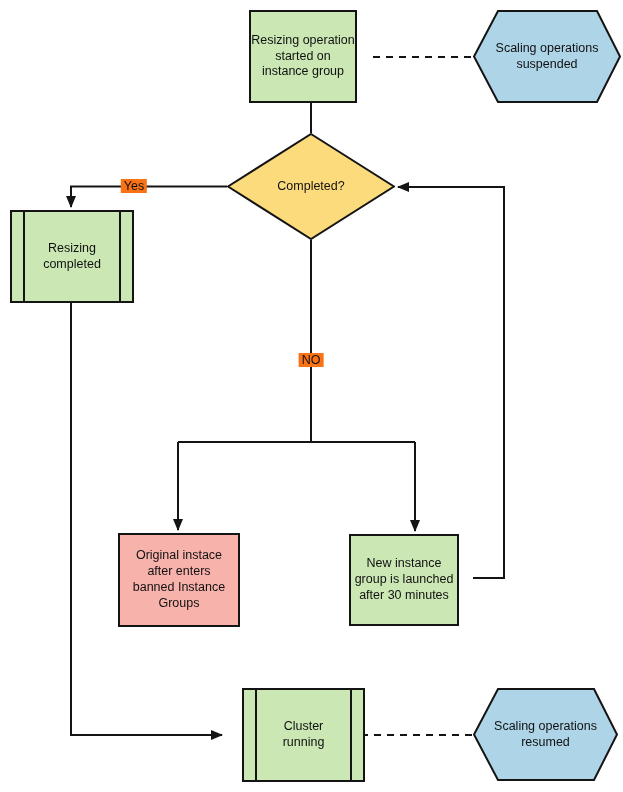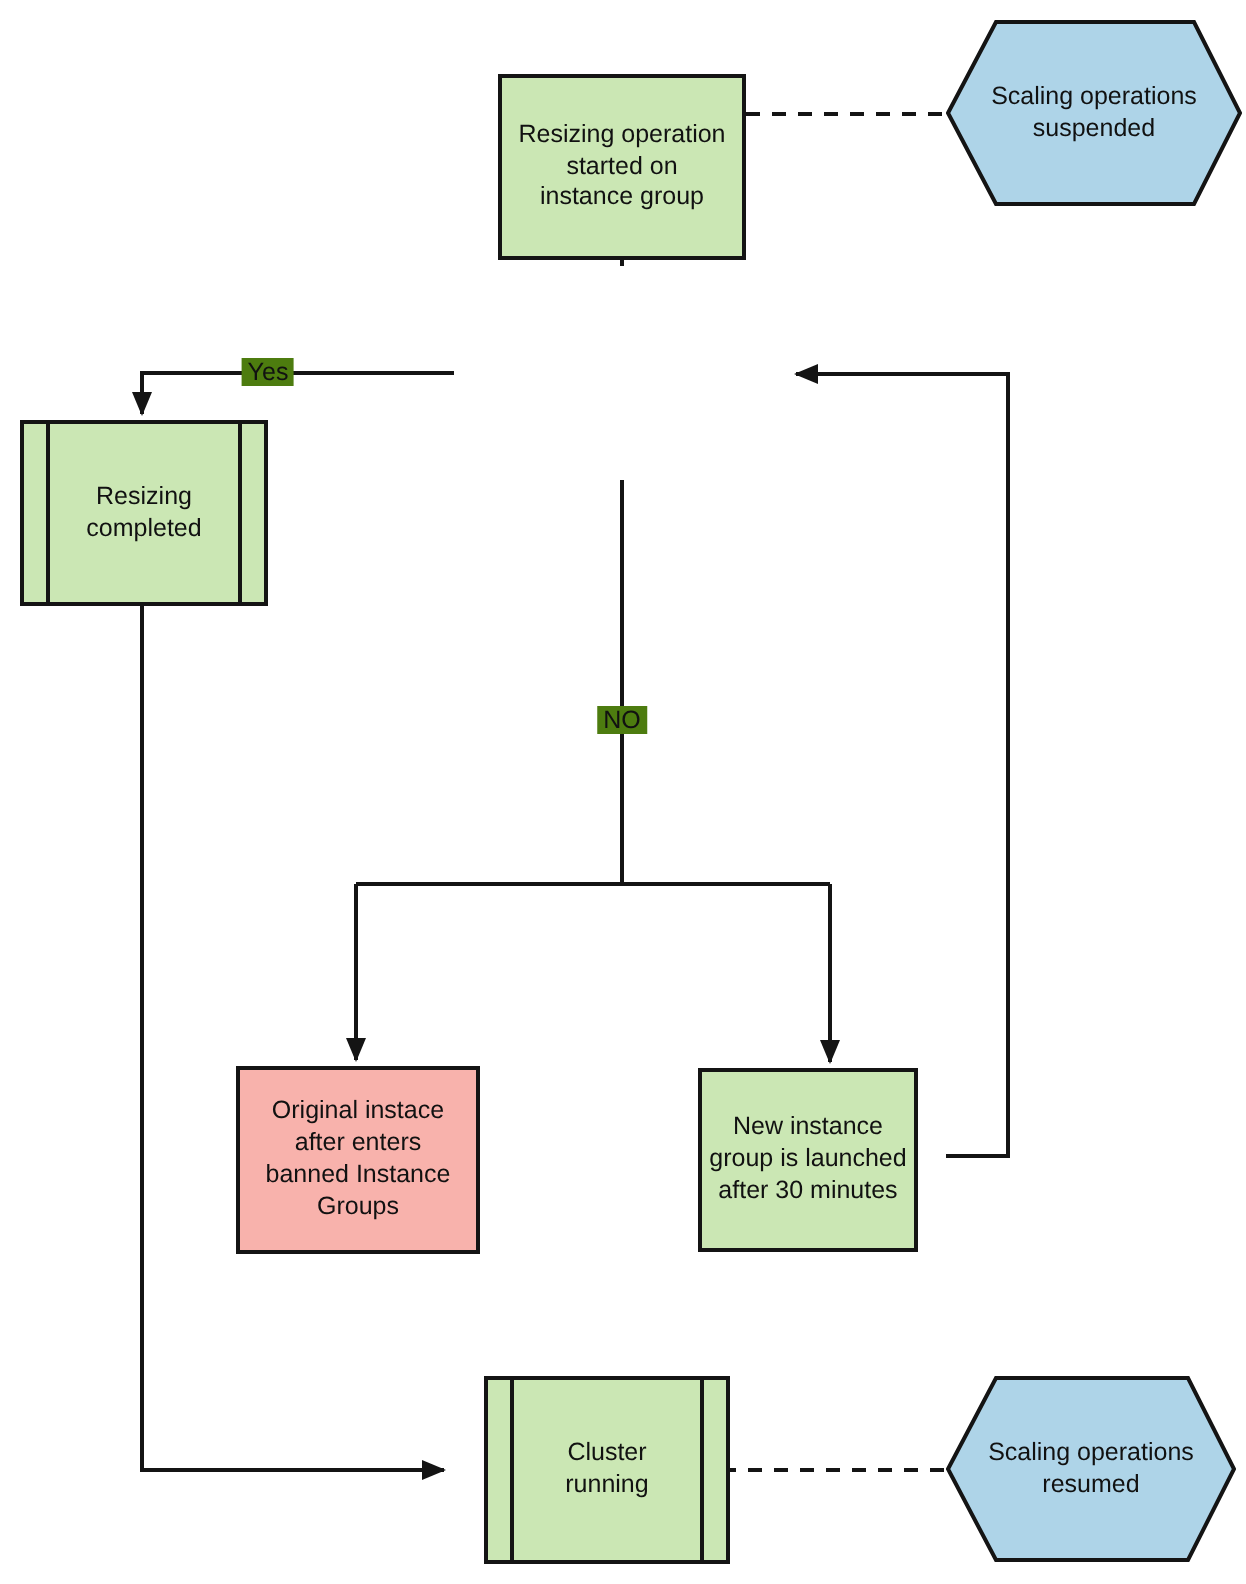--- a/index.html
+++ b/index.html
@@ -65,21 +65,21 @@
   .shape-svg polygon {
     stroke: var(--line, #141414);
     stroke-width: 2;
     stroke-linejoin: miter;
   }
   .poly-yellow { fill: var(--yellow, #fcdb7d); }
   .poly-blue   { fill: var(--blue, #aed4e8); }
   .edge-label {
     position: absolute;
     z-index: 3;
-    background: #4d7c0f;
+    background: #f97316;
     padding: 0 3px;
     font-size: 12.5px;
     transform: translate(-50%, -50%);
   }
 </style>
 </head>
 <body>
 
 <div id="canvas">
 
@@ -97,34 +97,40 @@
     <path d="M178,442 V530" marker-end="url(#arrow)"></path>
     <path d="M415,442 V531" marker-end="url(#arrow)"></path>
     <path d="M473,578 H504 V187 H398" marker-end="url(#arrow)"></path>
     <path d="M71,303 V735 H222" marker-end="url(#arrow)"></path>
     <path class="dashed" d="M348,735 H473"></path>
   </svg>
 
   <span class="edge-label" style="left:134px; top:186px;">Yes</span>
   <span class="edge-label" style="left:311px; top:360px;">NO</span>
 
-  <div class="node rect fill-green" style="left:249px; top:10px; width:124px; height:93px;margin-top:27px;">
+  <div class="node rect fill-green" style="left:249px; top:10px; width:108px; height:93px;">
     <div class="label">Resizing operation
 started on
 instance group</div>
   </div>
 
   <div class="node" style="left:473px; top:10px; width:148px; height:93px;">
     <svg class="shape-svg" viewBox="0 0 148 93" preserveAspectRatio="none">
       <polygon class="poly-blue" points="1,46.5 25,1 124,1 147,46.5 124,92 25,92"></polygon>
     </svg>
     <div class="label">Scaling operations
 suspended</div>
   </div>
 
+  <div class="node" style="left:227px; top:133px; width:168px; height:107px;">
+    <svg class="shape-svg" viewBox="0 0 168 107" preserveAspectRatio="none">
+      <polygon class="poly-yellow" points="84,1 167,53.5 84,106 1,53.5"></polygon>
+    </svg>
+    <div class="label">Completed?</div>
+  </div>
 
   <div class="node rect fill-green" style="left:10px; top:210px; width:124px; height:93px;align-items:center;">
     <div class="bar left"></div>
     <div class="bar right"></div>
     <div class="label">Resizing
 completed</div>
   </div>
 
   <div class="node rect fill-pink" style="left:118px; top:533px; width:122px; height:94px;">
     <div class="label">Original instace

